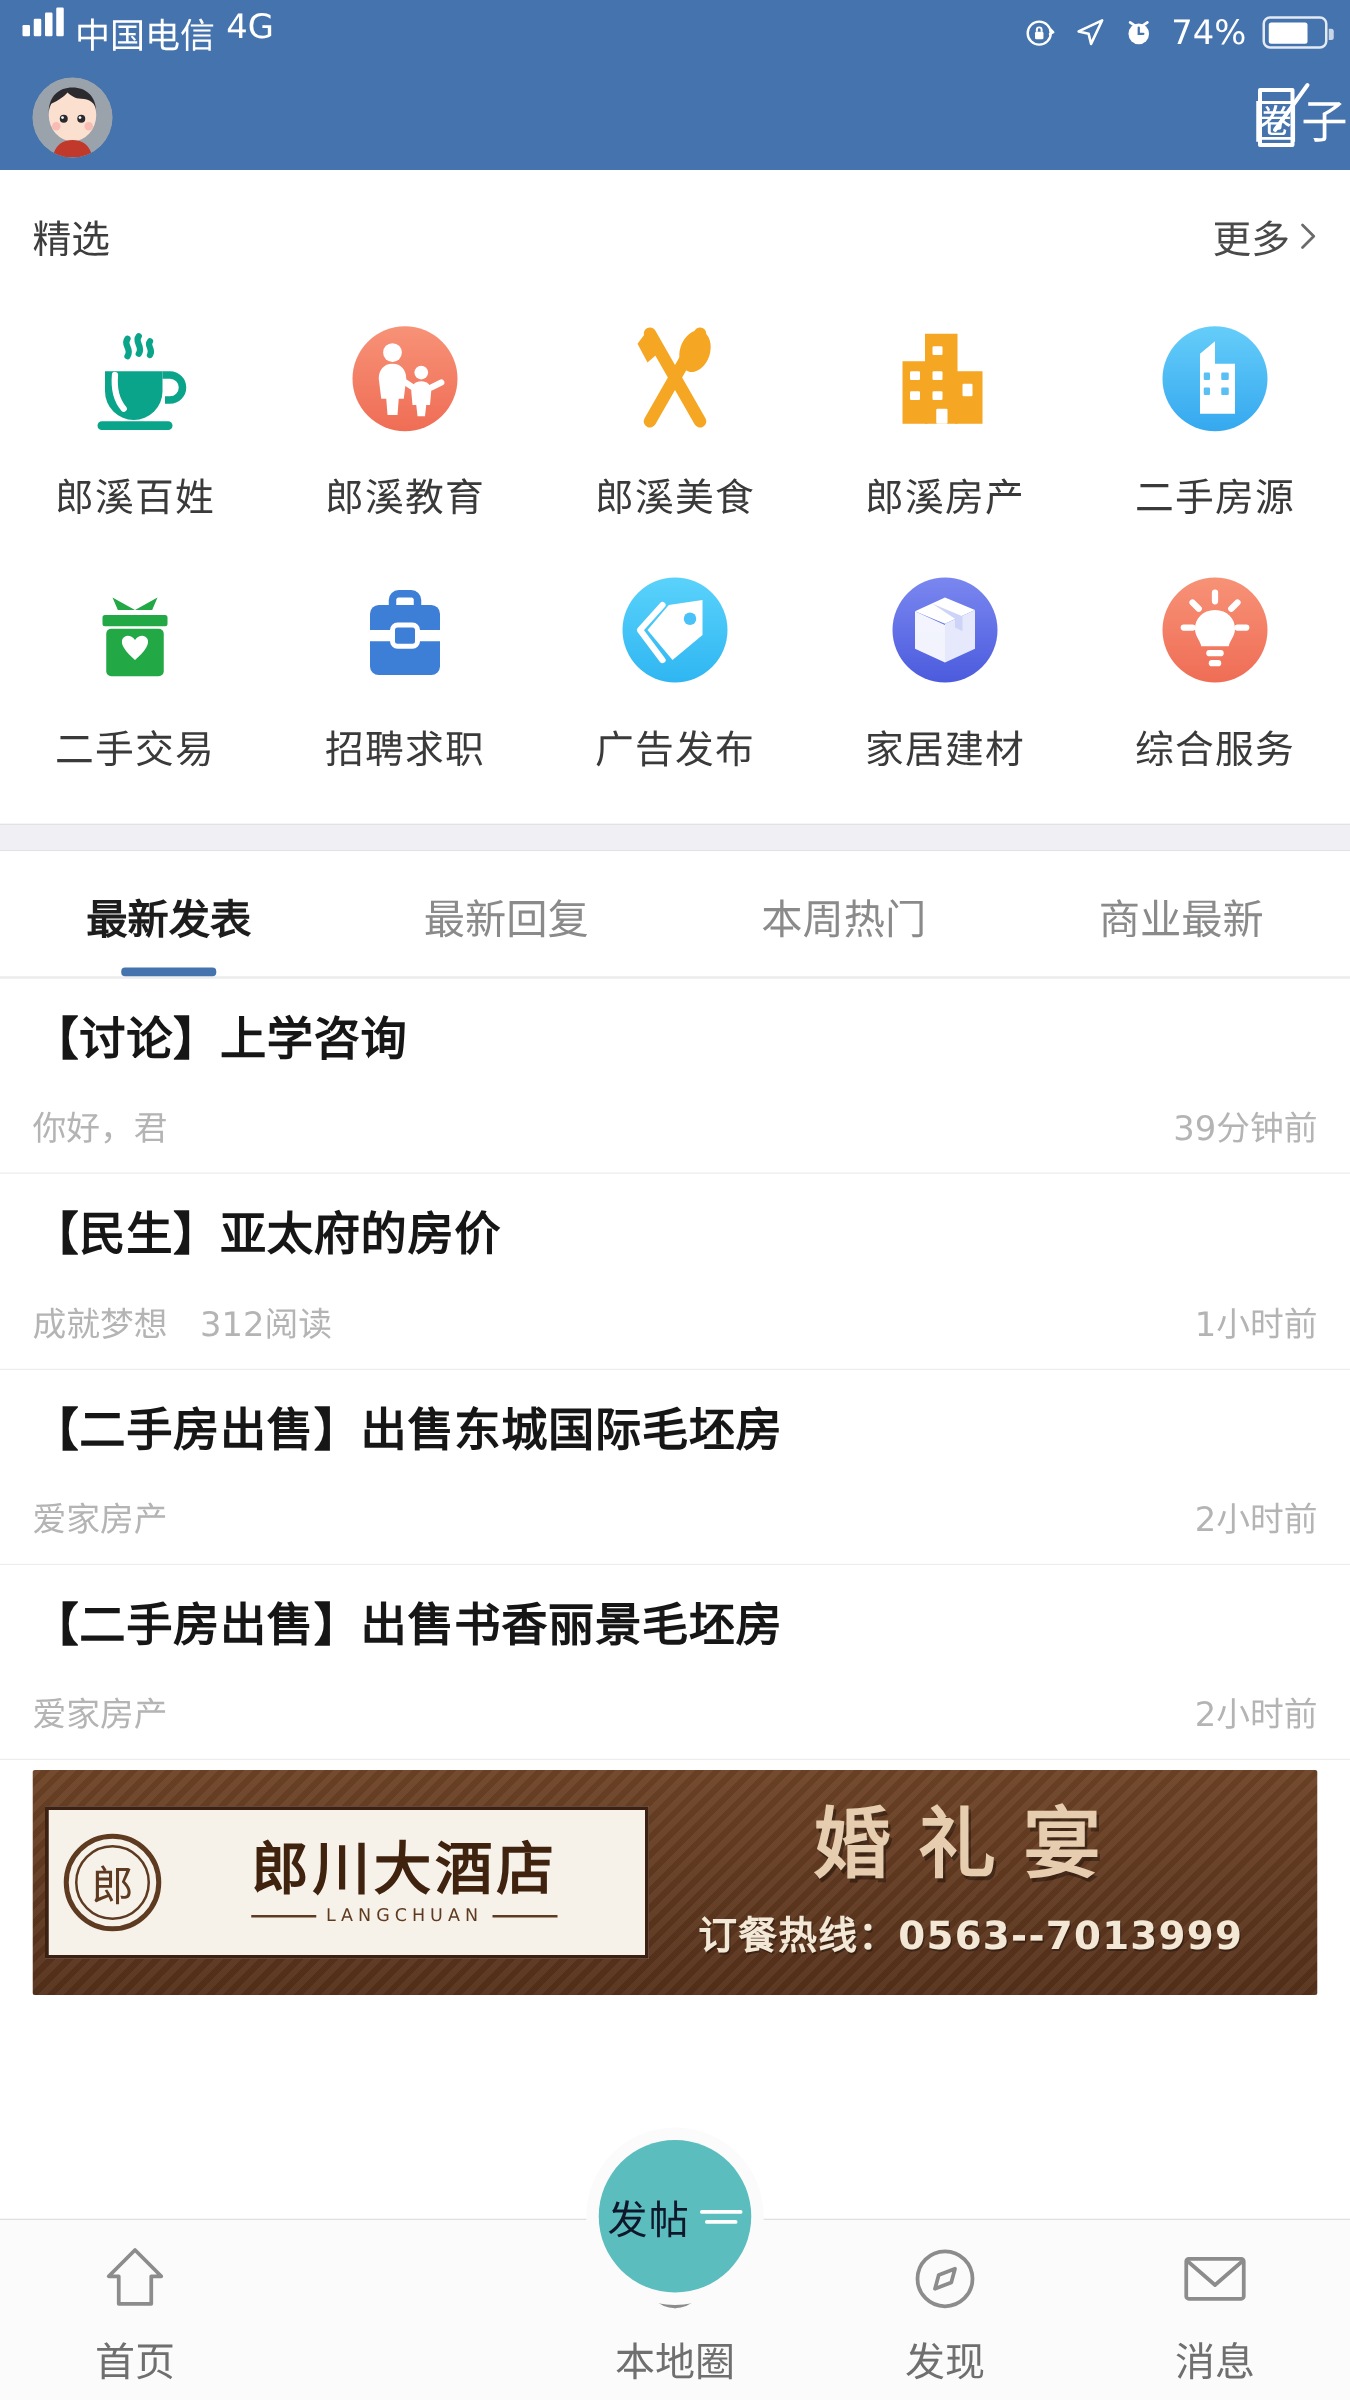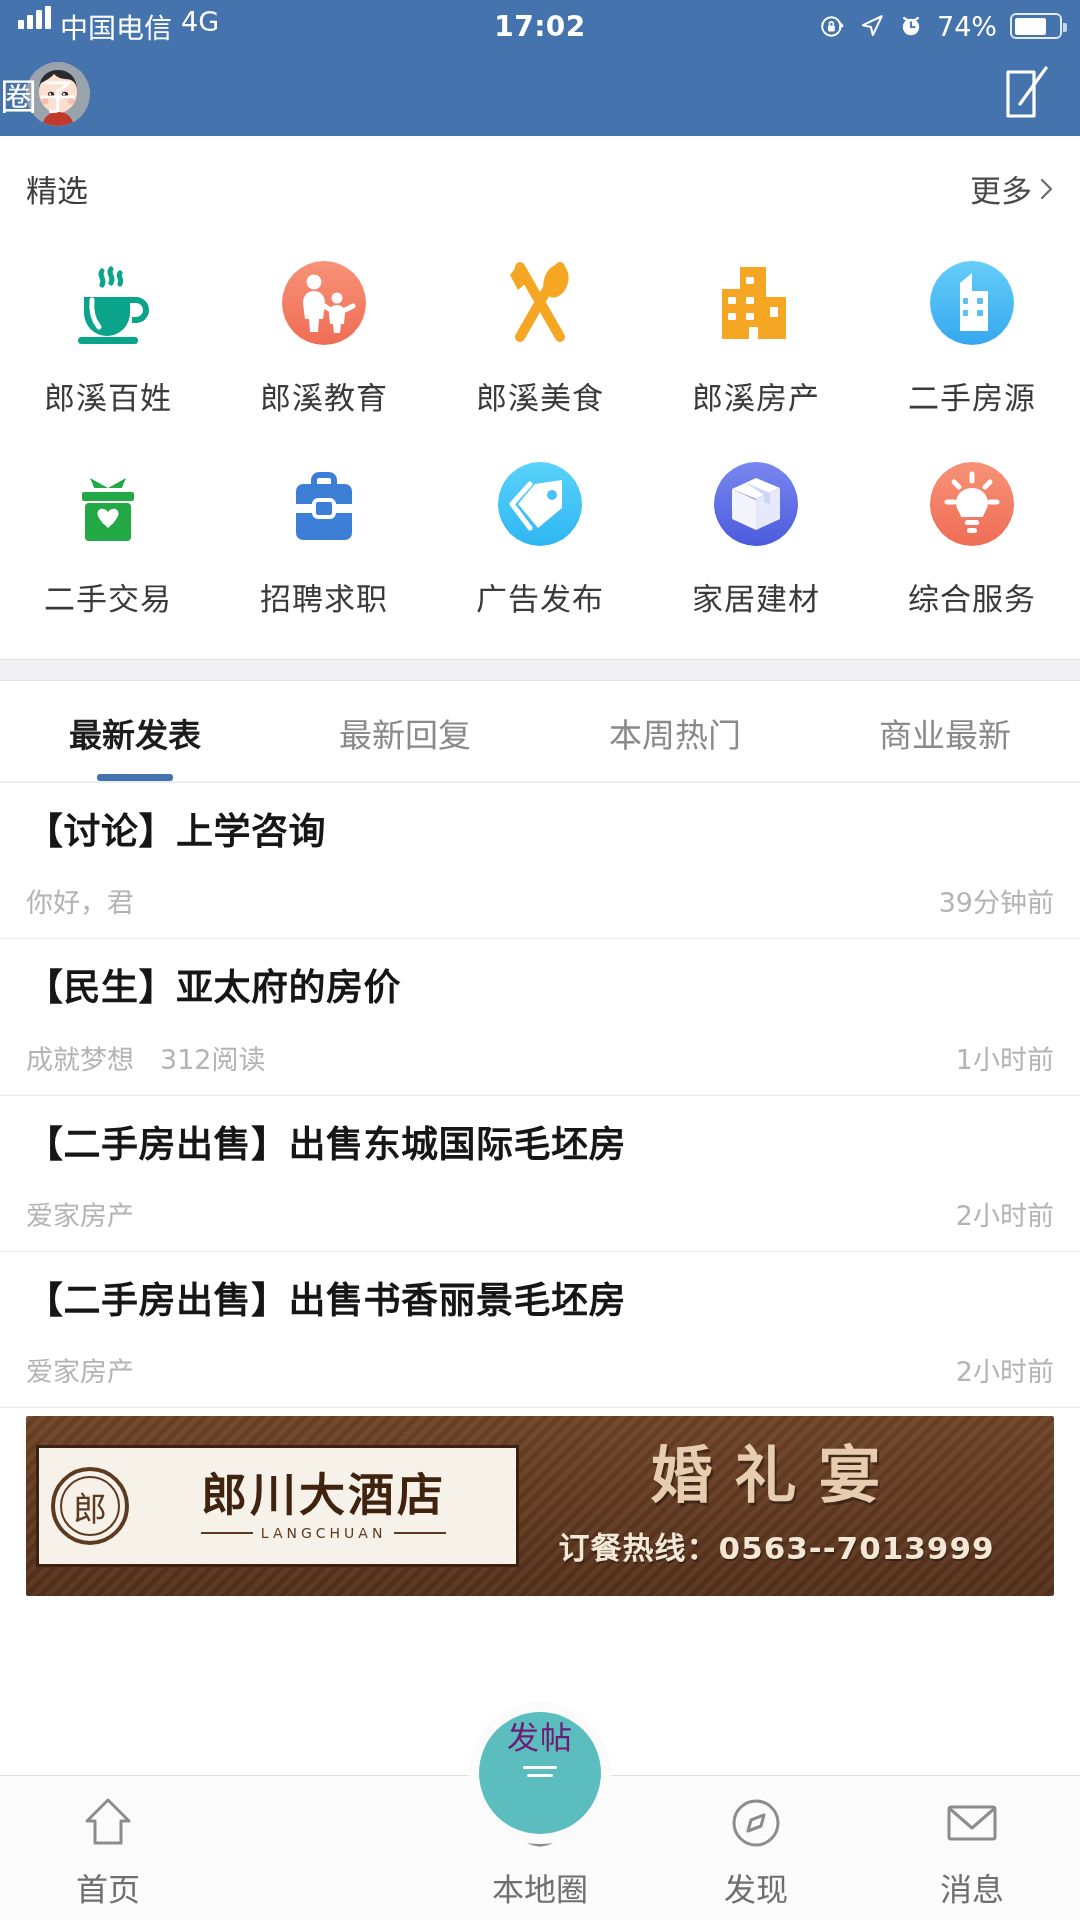--- a/index.html
+++ b/index.html
@@ -51,21 +51,21 @@
   
   .navbar{
     height:84px;background:#4573ae;display:flex;align-items:center;
     padding:0 26px;position:relative;
   }
   .avatar{
     width:64px;height:64px;border-radius:50%;overflow:hidden;
     background:#9aa3ac;flex:none;position:relative;
   }
   .nav-title{
-    position:absolute;left:0;right:0;text-align:left;color:#fff;
+    position:absolute;left:0;right:0;text-align:right;color:#fff;
     font-size:37px;letter-spacing:2px;
   }
   .compose{ margin-left:auto;position:relative;z-index:2;width:52px;height:56px; }
 
   
   .panel{ background:#fff; }
   .panel-head{
     display:flex;align-items:center;justify-content:space-between;
     padding:30px 26px 10px 26px;
   }
@@ -160,22 +160,22 @@
   }
   .tb{
     flex:1;display:flex;flex-direction:column;align-items:center;
     padding-top:18px;gap:12px;
   }
   .tb .tlbl{ font-size:32px;color:#6f6f6f; }
   .tb .tic{ width:58px;height:58px;display:flex;align-items:center;justify-content:center; }
   .post-fab{
     position:absolute;left:50%;transform:translateX(-50%);
     bottom:86px;width:122px;height:122px;border-radius:50%;
-    background:#5bbdbd;color:#701a75;display:flex;flex-direction:column;
-    align-items:center;gap:8px;
+    background:#5bbdbd;color:#0f172a;display:flex;flex-direction:row;
+    align-items:center;justify-content:center;gap:8px;
     box-shadow:0 0 0 10px #fbfbfb;z-index:5;
   }
   .post-fab .fab-txt{ font-size:32px;letter-spacing:1px; }
   .fab-lines{ display:flex;flex-direction:column;gap:5px;align-items:center; }
   .fab-lines i{ display:block;width:34px;height:3px;background:#fff;border-radius:2px; }
   .fab-lines i:last-child{ width:26px; }
 </style>
 </head>
 <body>
 
@@ -183,21 +183,20 @@
   <div class="sb-left">
     <span class="signal">
         <i></i>
         <i></i>
         <i></i>
         <i></i>
       </span>
     <span class="carrier">中国电信</span>
     <span class="nettype">4G</span>
   </div>
-  <div class="sb-time">17:02</div>
   <div class="sb-right">
     <svg class="icon-lockrot" viewBox="0 0 24 24">
       <circle cx="11" cy="12" r="8.2" fill="none" stroke="#fff" stroke-width="1.7"></circle>
       <rect x="8" y="11" width="6" height="5.4" rx="1" fill="#fff"></rect>
       <path d="M9.3 11V9.6a1.7 1.7 0 0 1 3.4 0V11" fill="none" stroke="#fff" stroke-width="1.4"></path>
       <path d="M19 9.2l2 2.2-2.4 1.2" fill="none" stroke="#fff" stroke-width="1.7" stroke-linecap="round" stroke-linejoin="round"></path>
     </svg>
     <svg class="icon-loc" viewBox="0 0 24 24">
       <path d="M21 3L3.6 11.2l7.4 1.8 1.8 7.4z" fill="none" stroke="#fff" stroke-width="1.9" stroke-linejoin="round"></path>
     </svg>

